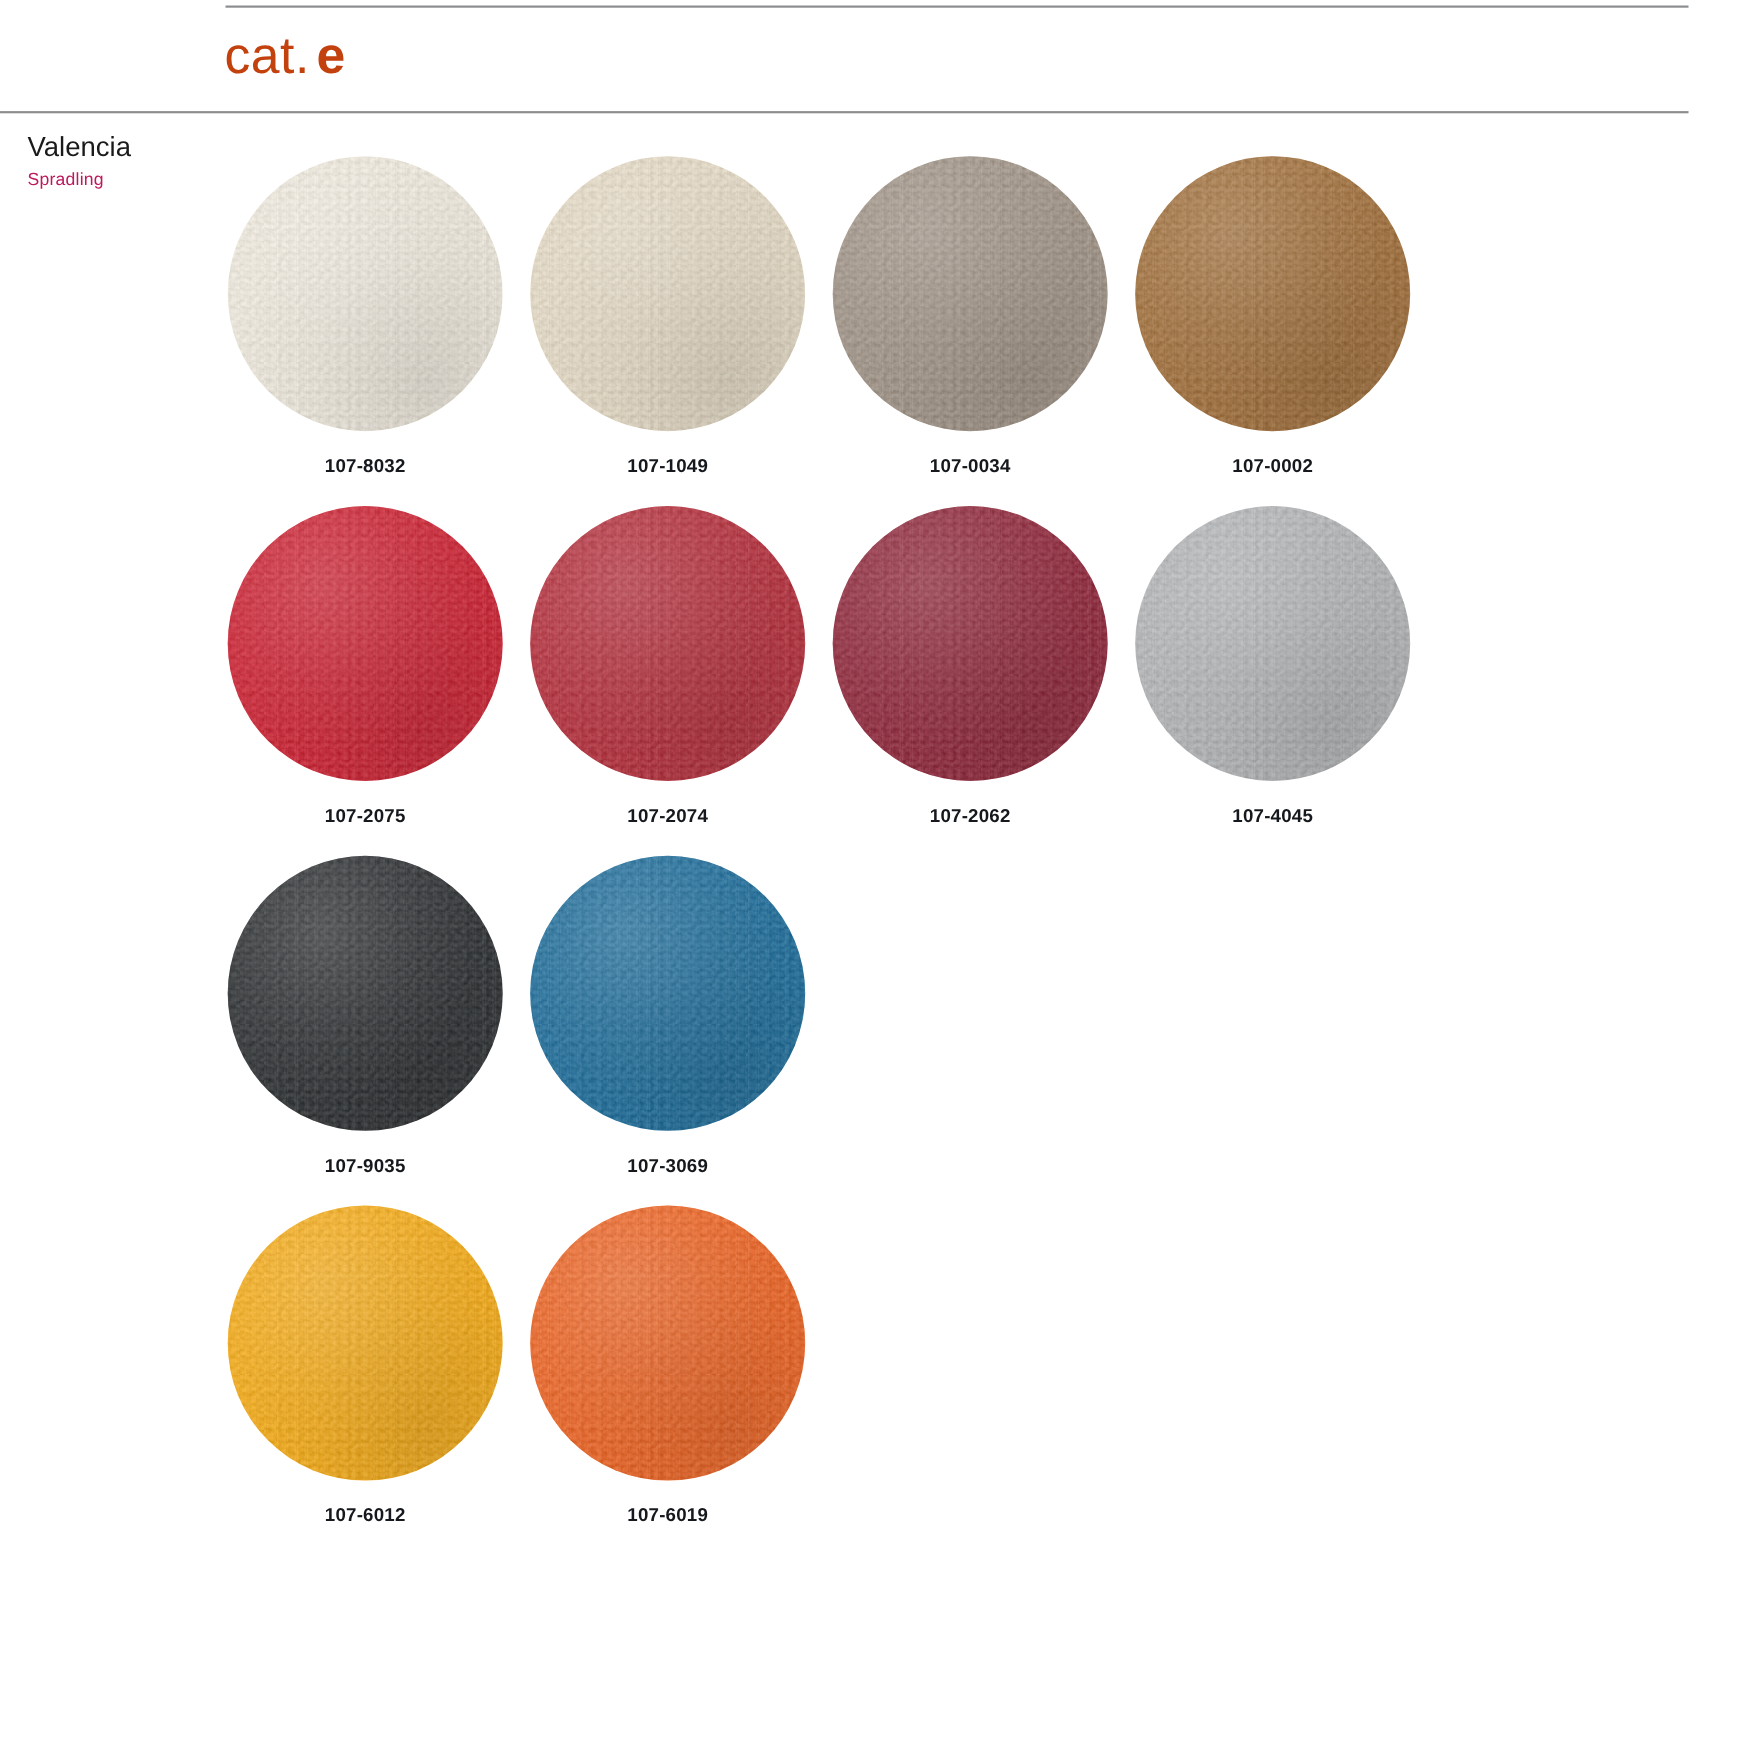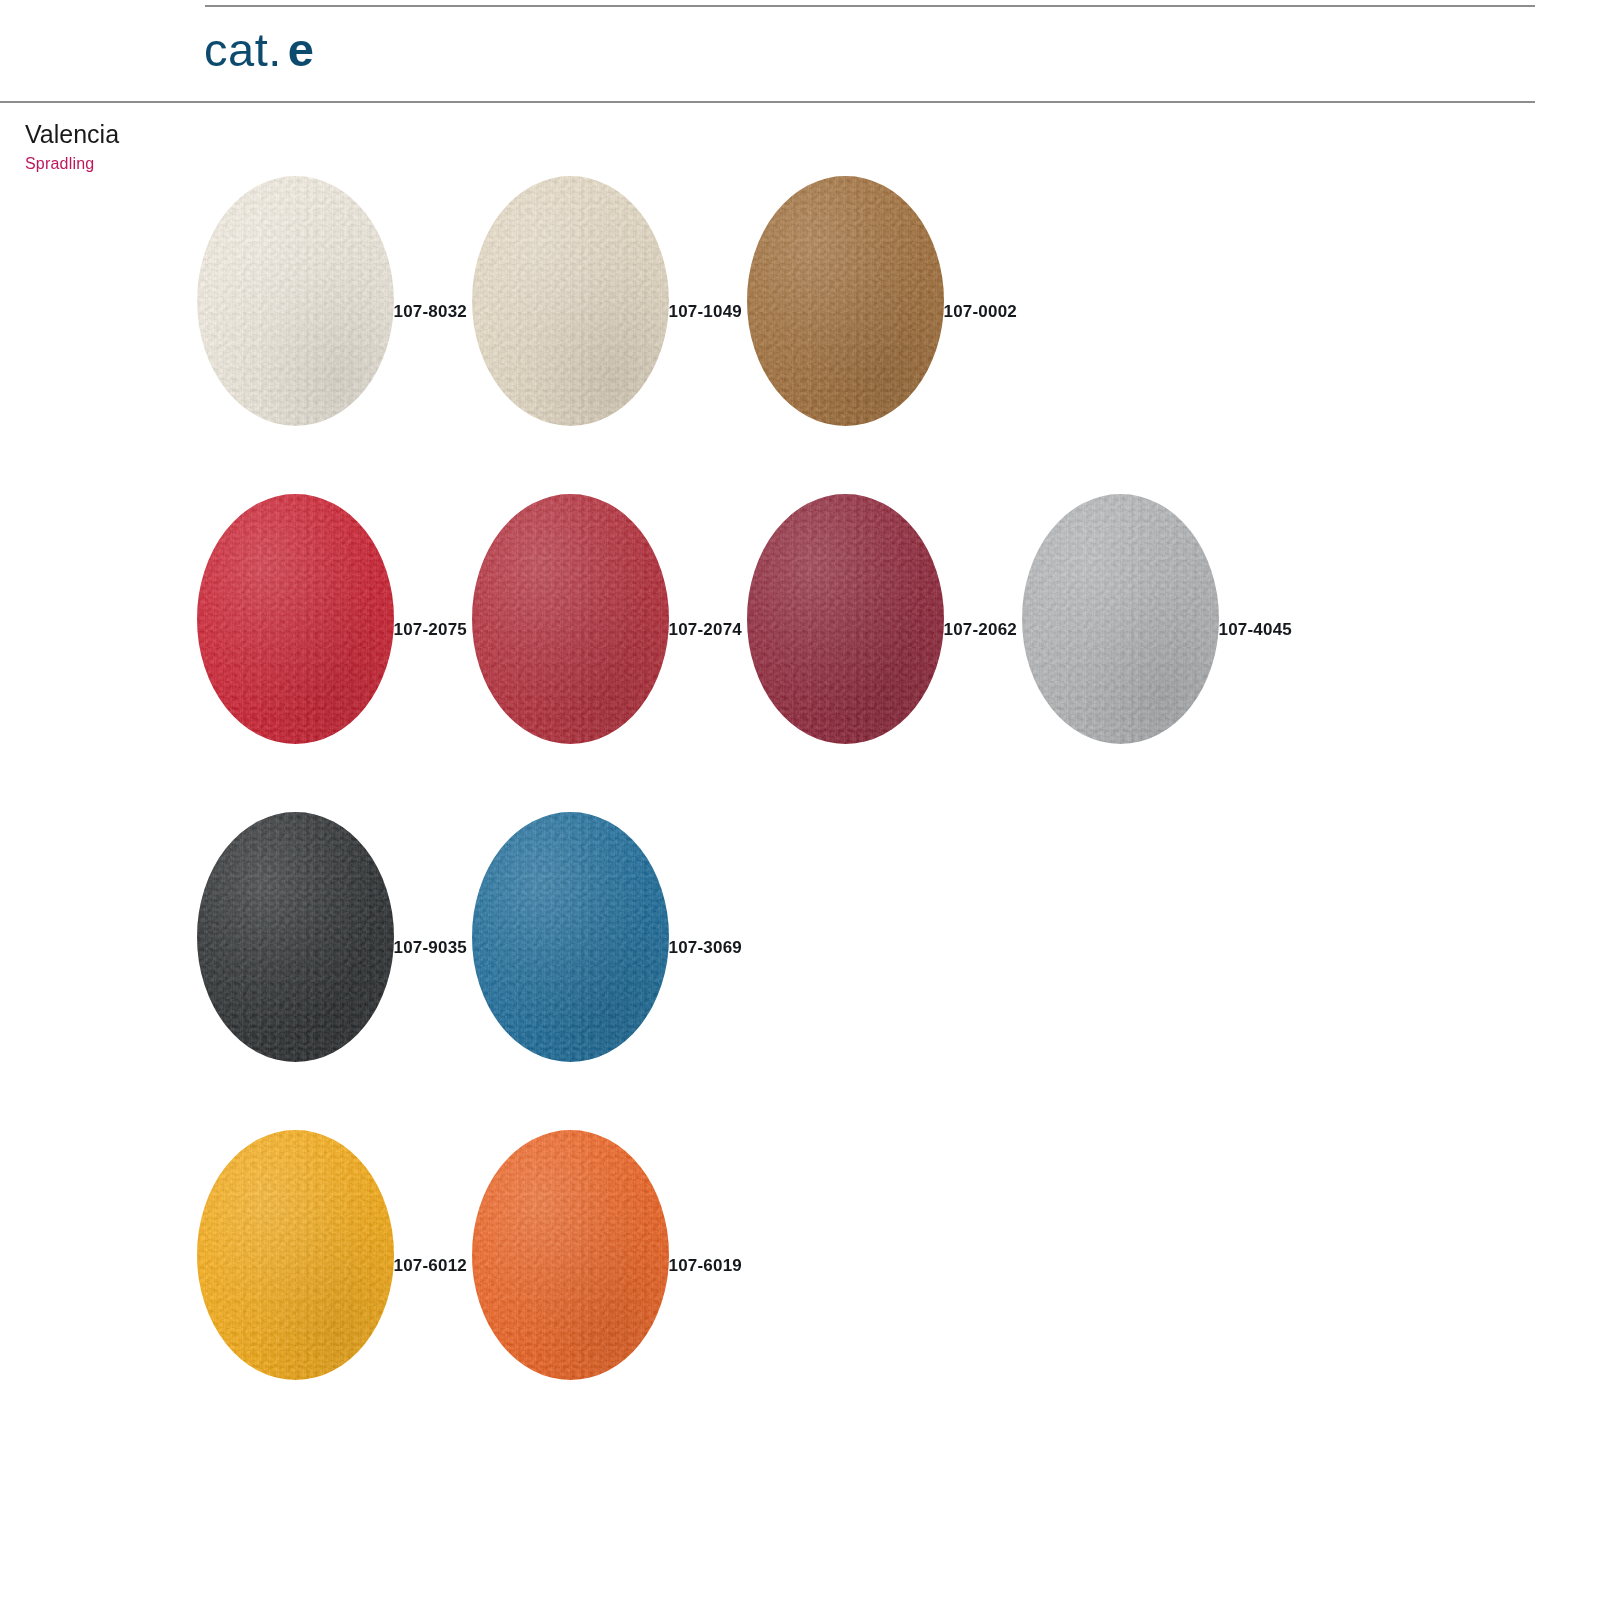--- a/index.html
+++ b/index.html
@@ -35,21 +35,21 @@
     background: #8b8d8f;
   }
 
   .cat-title {
     position: absolute;
     left: 204px;
     top: 24px;
     font-size: 47px;
     line-height: 52px;
     letter-spacing: 0.5px;
-    color: #0c4a6e;
+    color: #c2410c;
     font-weight: 400;
     white-space: nowrap;
   }
   .cat-title .cat-letter {
     font-weight: 700;
     margin-left: 6px;
   }
 
   .brand-block {
     position: absolute;
@@ -81,21 +81,21 @@
   }
   .grid-row {
     display: flex;
     flex-direction: row;
     height: 318px;
   }
   .cell {
     width: 270px;
     margin-right: 5px;
     display: flex;
-    flex-direction: row;
+    flex-direction: column;
     align-items: center;
   }
   .cell.empty { visibility: hidden; }
 
   .swatch {
     width: 250px;
     height: 250px;
     border-radius: 50%;
     position: relative;
     overflow: hidden;
@@ -186,20 +186,27 @@
         <div class="code">107-8032</div>
       </div>
       <div class="cell">
         <div class="swatch" style="background-color: rgb(231, 220, 199);">
           <div class="grain"></div>
           <div class="sheen"></div>
         </div>
         <div class="code">107-1049</div>
       </div>
       <div class="cell">
+        <div class="swatch" style="background-color: rgb(162, 149, 136);">
+          <div class="grain"></div>
+          <div class="sheen"></div>
+        </div>
+        <div class="code">107-0034</div>
+      </div>
+      <div class="cell">
         <div class="swatch" style="background-color: rgb(163, 113, 60);">
           <div class="grain"></div>
           <div class="sheen"></div>
         </div>
         <div class="code">107-0002</div>
       </div>
     </div>
 
     <div class="grid-row">
       <div class="cell">

